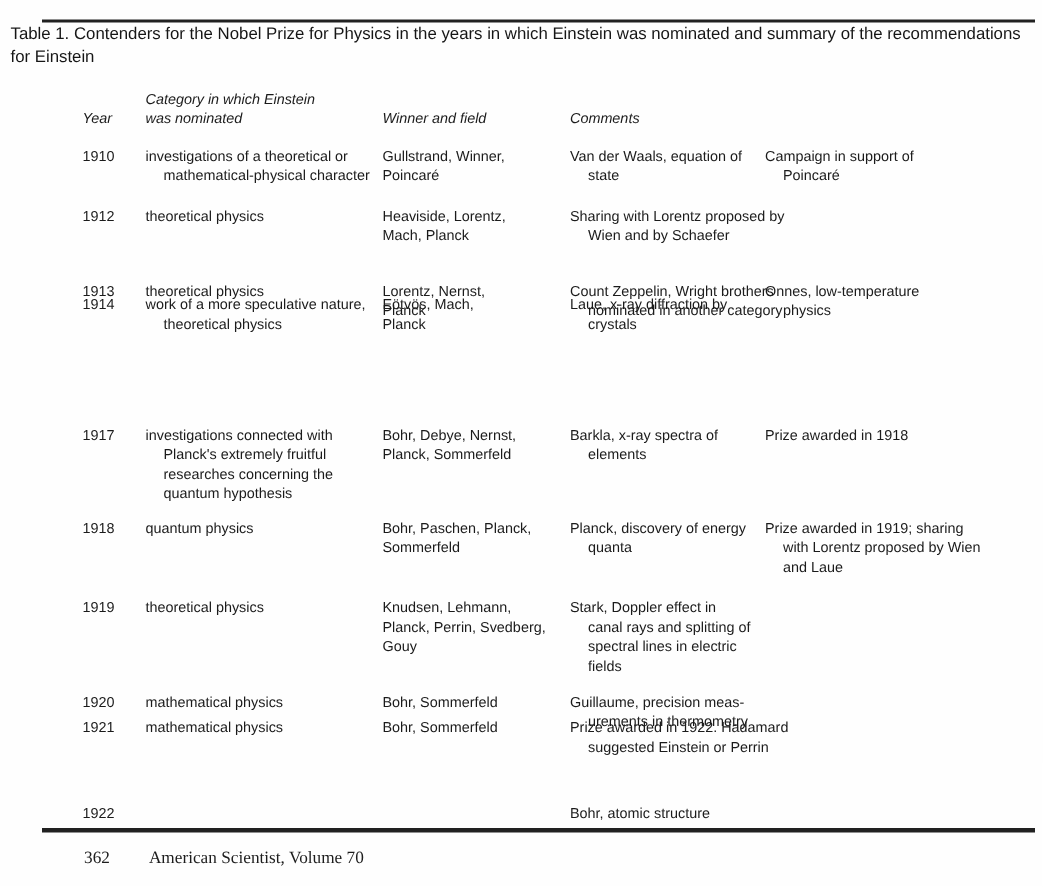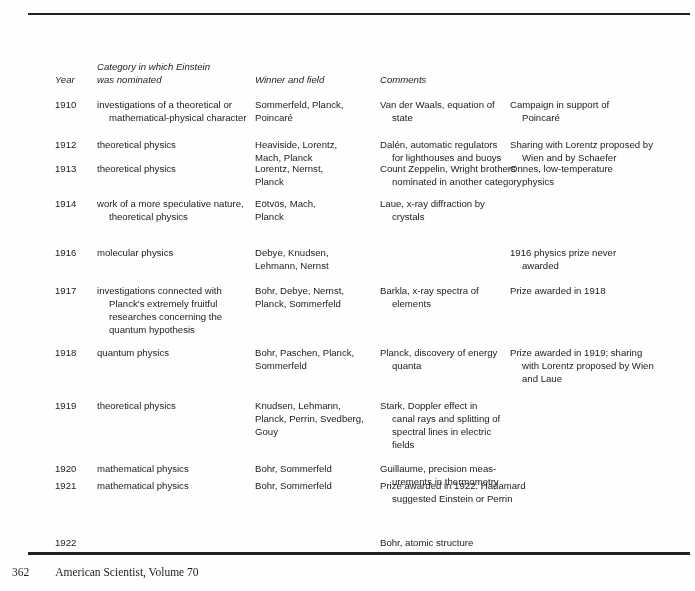--- a/index.html
+++ b/index.html
@@ -25,62 +25,62 @@
   .h-cat{padding-right:20px;}
   .h-nom{padding-right:22px;}
   .h-win{padding-right:36px;}
   .h-com{padding-right:68px;}
   .cell{white-space:pre;}
   .c-cat,.c-win,.c-com{padding-left:12px;text-indent:-12px;}
   .footer{
     position:absolute;left:12px;top:566px;
     font-family:"Liberation Serif",serif;font-size:11.5px;color:#1d1d1d;
   }
-  .footer .pg{margin-right:26px;}
+  .footer .pg{margin-right:26px;margin-left:44px;}
 </style>
 </head>
 <body>
 
 <div class="page">
 
   <div class="rule rule-top"></div>
 
+  <div class="caption">Table 1. Contenders for the Nobel Prize for Physics in the years in which Einstein was nominated and summary of the recommendations
+for Einstein</div>
 
   <div class="header-row">
     <div class="hcell h-year">Year</div>
     <div class="hcell h-cat">Category in which Einstein
 was nominated</div>
     <div class="hcell h-win">Winner and field</div>
     <div class="hcell h-com">Comments</div>
   </div>
 
   <div class="row" style="top:98px">
     <div class="cell c-year">1910</div>
     <div class="cell c-cat">investigations of a theoretical or
 mathematical-physical character</div>
-    <div class="cell c-nom">Sommerfeld, Planck,
+    <div class="cell c-nom">Gullstrand, Winner,
 Poincaré</div>
     <div class="cell c-win">Van der Waals, equation of
 state</div>
     <div class="cell c-com">Campaign in support of
 Poincaré</div>
   </div>
 
   <div class="row" style="top:138px">
     <div class="cell c-year">1912</div>
     <div class="cell c-cat">theoretical physics</div>
     <div class="cell c-nom">Heaviside, Lorentz,
 Mach, Planck</div>
-    <div class="cell c-win">Dalén, automatic regulators
-for lighthouses and buoys</div>
     <div class="cell c-com">Sharing with Lorentz proposed by
 Wien and by Schaefer</div>
   </div>
 
-  <div class="row" style="top:162px">
+  <div class="row" style="top:188px">
     <div class="cell c-year">1913</div>
     <div class="cell c-cat">theoretical physics</div>
     <div class="cell c-nom">Lorentz, Nernst,
 Planck</div>
     <div class="cell c-com">Count Zeppelin, Wright brothers
 nominated in another category</div>
     <div class="cell c-win">Onnes, low-temperature
 physics</div>
   </div>
 
@@ -88,29 +88,20 @@
     <div class="cell c-year">1914</div>
     <div class="cell c-cat">work of a more speculative nature,
 theoretical physics</div>
     <div class="cell c-nom">Eötvös, Mach,
 Planck</div>
     <div class="cell c-win">Laue, x-ray diffraction by
 crystals</div>
     <div class="cell c-com"></div>
   </div>
 
-  <div class="row" style="top:246px">
-    <div class="cell c-year">1916</div>
-    <div class="cell c-cat">molecular physics</div>
-    <div class="cell c-nom">Debye, Knudsen,
-Lehmann, Nernst</div>
-    <div class="cell c-win"></div>
-    <div class="cell c-com">1916 physics prize never
-awarded</div>
-  </div>
 
   <div class="row" style="top:284px">
     <div class="cell c-year">1917</div>
     <div class="cell c-cat">investigations connected with
 Planck's extremely fruitful
 researches concerning the
 quantum hypothesis</div>
     <div class="cell c-nom">Bohr, Debye, Nernst,
 Planck, Sommerfeld</div>
     <div class="cell c-win">Barkla, x-ray spectra of

